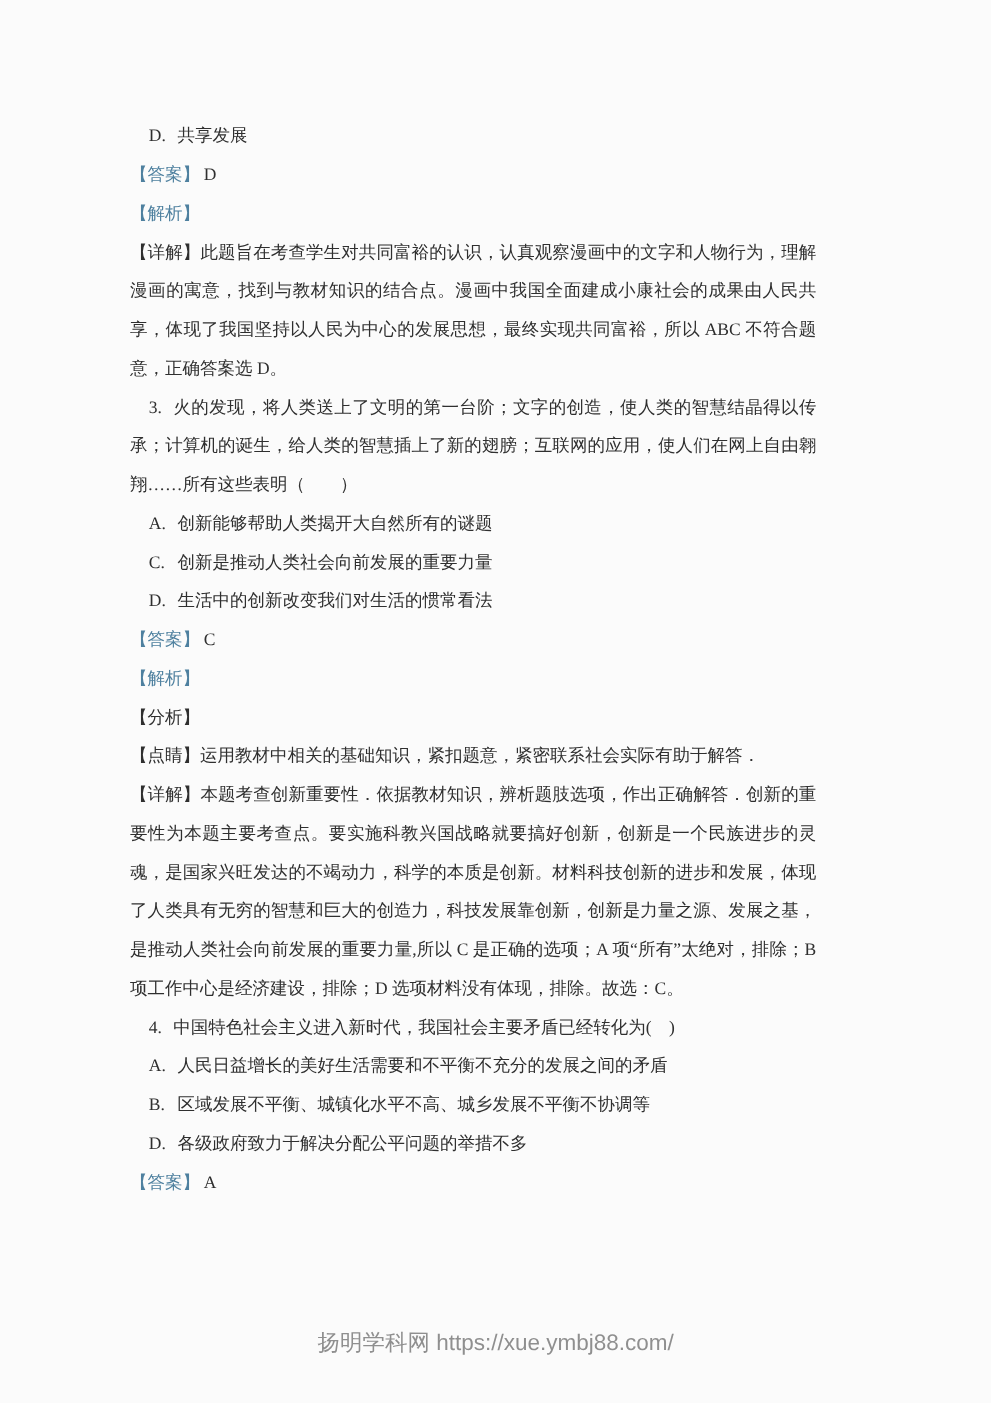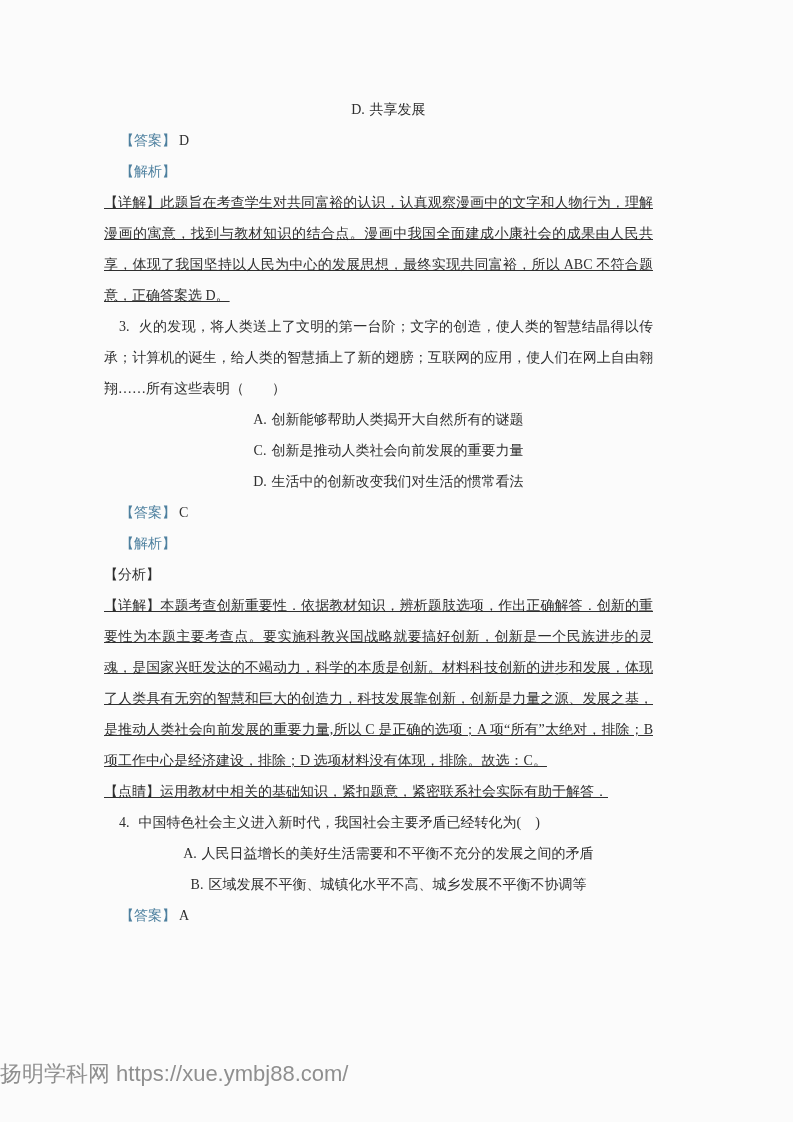--- a/index.html
+++ b/index.html
@@ -7,34 +7,34 @@
     width: 793px; height: 1122px;
     background: var(--background, #fbfbfb);
     position: relative; overflow: hidden;
     font-family: "Liberation Serif", "DejaVu Serif", serif;
   }
   .content {
     position: absolute; left: 104px; top: 94px; width: 549px;
     font-size: 14px; line-height: 31px;
     color: var(--text-color, #2f2f2f);
   }
-  .para { margin: 0; text-align: justify; text-decoration: underline; }
+  .para { margin: 0; text-align: justify; }
   .stem { margin: 0; text-align: justify; text-indent: 15px; }
   .q-num { padding-right: 9px; }
-  .option-row { padding-left: 15px; text-align: center; }
+  .option-row { padding-left: 15px; }
   .opt-letter { display: inline-block; min-width: 23px; }
   .answer-row { }
-  .label-blue { color: var(--accent-blue, #4e809f); margin-left: 16px; }
+  .label-blue { color: var(--accent-blue, #4e809f); }
   .label-black { color: var(--text-color, #2f2f2f); margin-top: 32px; }
   .answer-value { padding-left: 3px; }
   .footer {
     position: absolute; left: 0; right: 0; top: 1062px;
-    text-align: left;
+    text-align: center;
     color: var(--footer-color, #8f8f8f);
-    font-size: 22px; line-height: 24px;
+    font-size: 18px; line-height: 24px;
     font-family: "Liberation Sans", "DejaVu Sans", sans-serif;
   }
 </style>
 </head>
 <body>
 
 <div class="content">
 
   <div class="option-row">
     <span class="opt-letter">D.</span><span>共享发展</span>
@@ -61,31 +61,34 @@
   </div>
   <div class="answer-row">
     <span class="label-blue">【答案】</span><span class="answer-value">C</span>
   </div>
   <div class="answer-row">
     <span class="label-blue">【解析】</span>
   </div>
   <div class="answer-row">
     <span class="label-black">【分析】</span>
   </div>
+  <p class="para">【点睛】运用教材中相关的基础知识，紧扣题意，紧密联系社会实际有助于解答．</p>
   <p class="para">【详解】本题考查创新重要性．依据教材知识，辨析题肢选项，作出正确解答．创新的重要性为本题主要考查点。要实施科教兴国战略就要搞好创新，创新是一个民族进步的灵魂，是国家兴旺发达的不竭动力，科学的本质是创新。材料科技创新的进步和发展，体现了人类具有无穷的智慧和巨大的创造力，科技发展靠创新，创新是力量之源、发展之基，是推动人类社会向前发展的重要力量,所以 C 是正确的选项；A 项“所有”太绝对，排除；B 项工作中心是经济建设，排除；D 选项材料没有体现，排除。故选：C。</p>
-  <p class="para">【点睛】运用教材中相关的基础知识，紧扣题意，紧密联系社会实际有助于解答．</p>
 
   <p class="stem">
     <span class="q-num">4.</span><span>中国特色社会主义进入新时代，我国社会主要矛盾已经转化为(　)</span>
   </p>
   <div class="option-row">
     <span class="opt-letter">A.</span><span>人民日益增长的美好生活需要和不平衡不充分的发展之间的矛盾</span>
   </div>
   <div class="option-row">
     <span class="opt-letter">B.</span><span>区域发展不平衡、城镇化水平不高、城乡发展不平衡不协调等</span>
   </div>
+  <div class="option-row">
+    <span class="opt-letter">D.</span><span>各级政府致力于解决分配公平问题的举措不多</span>
+  </div>
   <div class="answer-row">
     <span class="label-blue">【答案】</span><span class="answer-value">A</span>
   </div>
 
 </div>
 
 <div class="footer">扬明学科网 https://xue.ymbj88.com/</div>
 
 </body></html>

